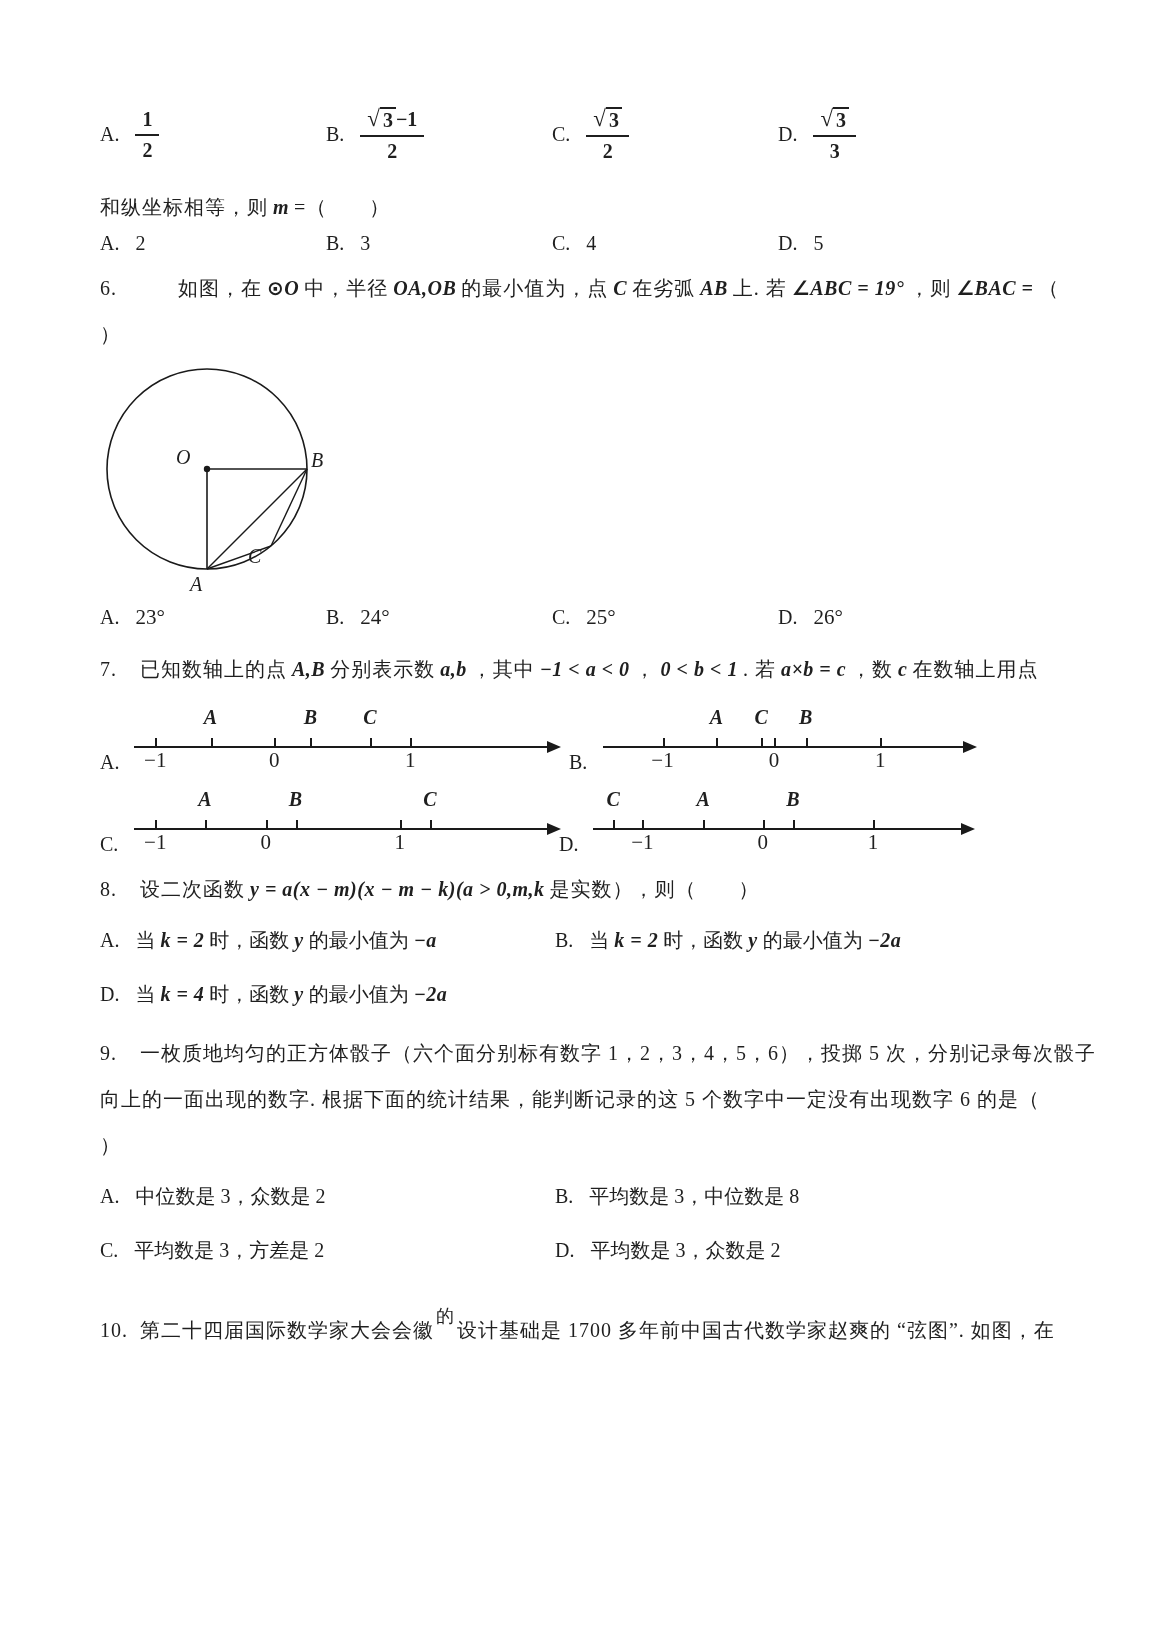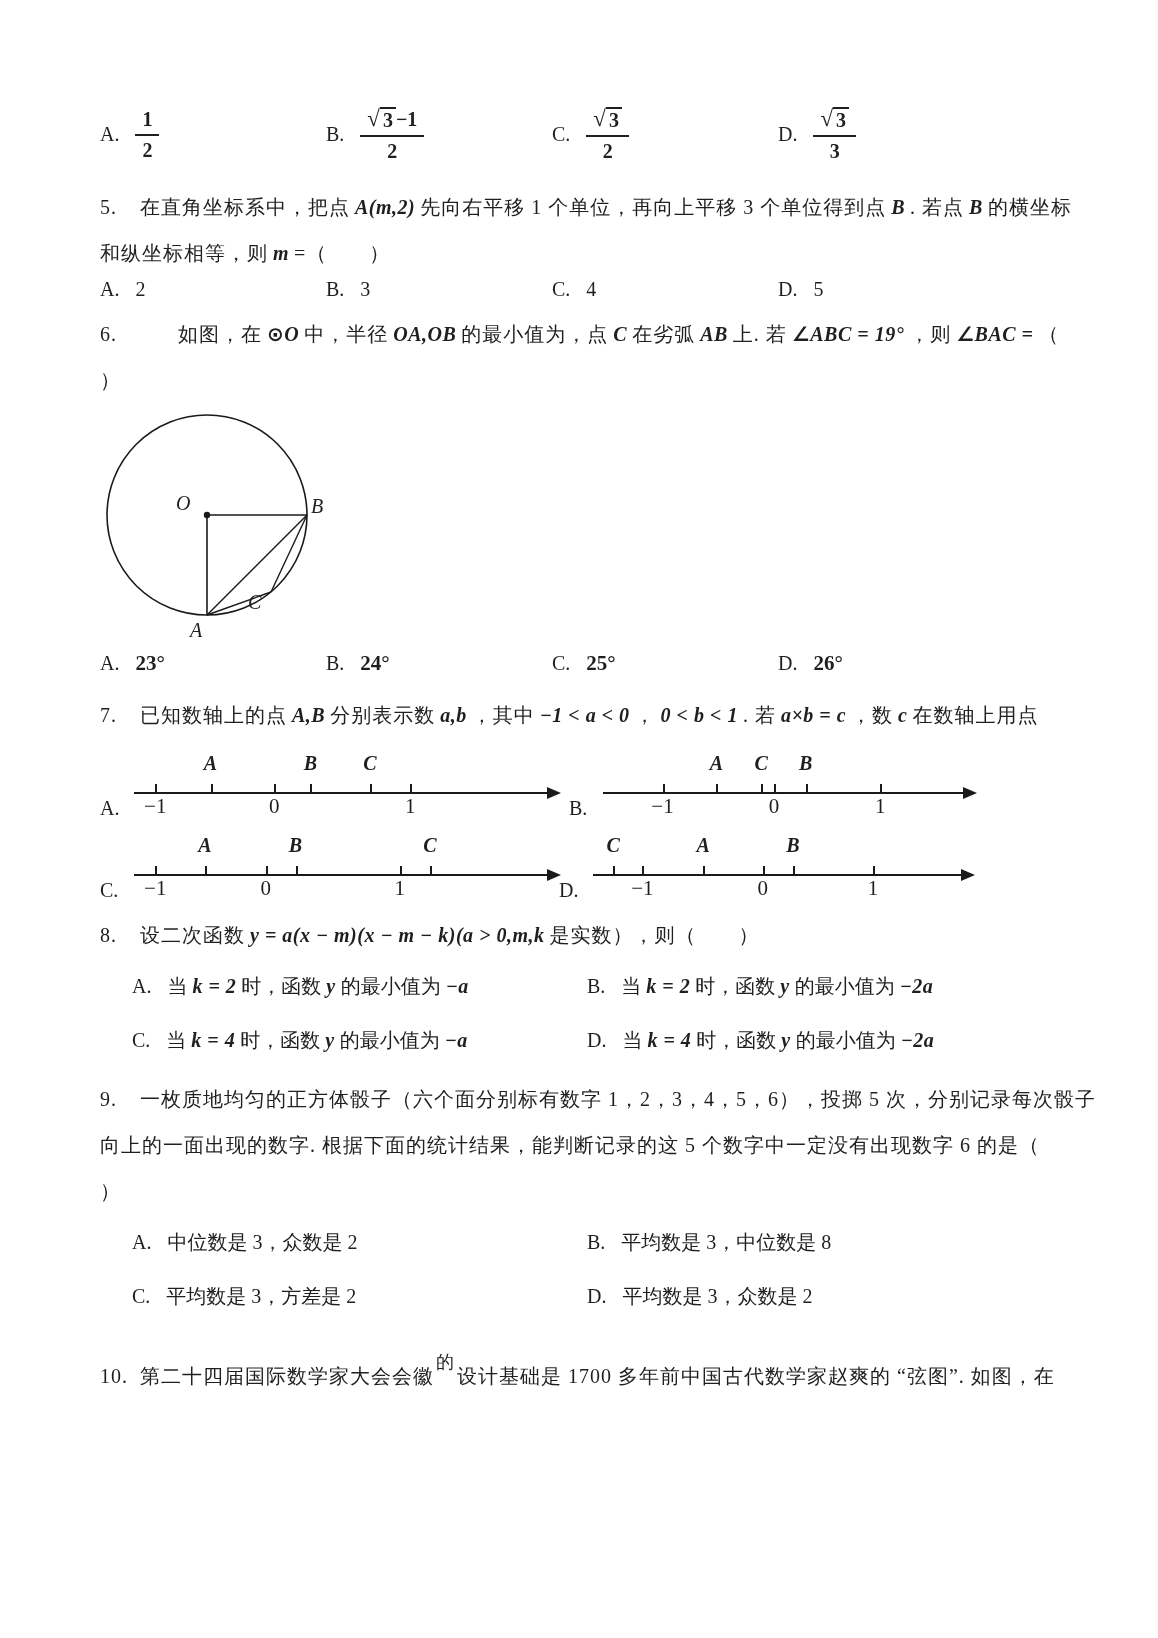--- a/index.html
+++ b/index.html
@@ -16,21 +16,21 @@
   .qno.wide { min-width: 78px; }
   .m { font-style: italic; font-weight: bold; font-size: 20px; margin: 0 5px; letter-spacing: 0.5px;
        font-family: "Liberation Serif", "DejaVu Sans", serif; }
   .sup { position: relative; top: -15px; font-size: 18px; margin: 0 2px; }
 
   
   .opt-row { display: flex; margin-top: 2px; }
   .opt-row .opt { width: 226px; display: flex; align-items: center; white-space: nowrap; }
   .opt-label { font-size: 20px; margin-right: 16px; }
   .opt-text { font-size: 20px; }
-  .opt-text.bold { font-weight: bold; font-size: 21px; }
+  .opt-text.bold { font-weight: normal; font-size: 21px; }
 
   
   .frac-row { height: 64px; align-items: center; }
   .frac-row .opt { align-items: center; height: 64px; }
   .frac { display: inline-block; vertical-align: middle; text-align: center;
           font-weight: bold; font-size: 20px; line-height: 1.15; }
   .frac .num { display: block; border-bottom: 2px solid #1f1f1f; padding: 1px 7px 3px; white-space: nowrap; }
   .frac .den { display: block; padding-top: 3px; }
   .sqrt { display: inline-flex; align-items: flex-start; }
   .rsign { font-size: 23px; line-height: 1; font-weight: bold; }
@@ -59,21 +59,21 @@
   .nl-right1 { margin-left: 10px; }
   .numline .axis { position: absolute; left: 0; right: 8px; top: 42px; height: 2px; background: #1a1a1a; }
   .numline .arrowhead { position: absolute; right: -2px; top: 37px; width: 0; height: 0;
       border-left: 14px solid #1a1a1a; border-top: 6px solid transparent; border-bottom: 6px solid transparent; }
   .numline .tick { position: absolute; top: 34px; width: 2px; height: 9px; background: #1a1a1a; }
   .numline .num-label { position: absolute; top: 44px; transform: translateX(-50%); font-size: 21px; }
   .numline .pt-label { position: absolute; top: 2px; transform: translateX(-50%); font-size: 20px;
       font-style: italic; font-weight: bold; }
 
   
-  .opt-row2 { display: flex; margin-top: 2px; margin-left: 32px; }
+  .opt-row2 { display: flex; margin-top: 2px; }
   .opt-half { width: 455px; white-space: nowrap; line-height: 52px; font-size: 20px; }
   .opt-half .opt-label { margin-right: 16px; }
 </style>
 </head>
 <body>
 
 <div class="page">
 
   <div class="opt-row frac-row">
     <div class="opt">
@@ -109,23 +109,20 @@
         <span class="num"><span class="sqrt">
               <span class="rsign">√</span>
               <span class="rad">3</span>
             </span></span>
         <span class="den">3</span>
       </span>
     </div>
   </div>
 
   <div class="q5">
-    <div class="line">
-      <span class="qno">5.</span><span class="cn">在直角坐标系中，把点</span><span class="m">A(m,2)</span><span class="cn">先向右平移 1 个单位，再向上平移 3 个单位得到点</span><span class="m">B</span><span class="cn">. 若点</span><span class="m">B</span><span class="cn">的横坐标</span>
-    </div>
     <div class="line">
       <span class="cn">和纵坐标相等，则</span><span class="m">m</span><span class="cn">=（　　）</span>
     </div>
     <div class="opt-row">
       <div class="opt">
           <span class="opt-label">A.</span>
           <span class="opt-text">2</span>
         </div>
       <div class="opt">
           <span class="opt-label">B.</span>
@@ -273,21 +270,20 @@
 
   <div class="q8">
     <div class="line">
       <span class="qno">8.</span><span class="cn">设二次函数</span><span class="m">y = a(x − m)(x − m − k)(a &gt; 0,m,k</span><span class="cn">是实数），则（　　）</span>
     </div>
     <div class="opt-row2">
       <div class="opt-half"><span class="opt-label">A.</span><span class="cn">当</span><span class="m">k = 2</span><span class="cn">时，函数</span><span class="m">y</span><span class="cn">的最小值为</span><span class="m">−a</span></div>
       <div class="opt-half"><span class="opt-label">B.</span><span class="cn">当</span><span class="m">k = 2</span><span class="cn">时，函数</span><span class="m">y</span><span class="cn">的最小值为</span><span class="m">−2a</span></div>
     </div>
     <div class="opt-row2">
-      <div class="opt-half"><span class="opt-label">C.</span><span class="cn">当</span><span class="m">k = 4</span><span class="cn">时，函数</span><span class="m">y</span><span class="cn">的最小值为</span><span class="m">−a</span></div>
       <div class="opt-half"><span class="opt-label">D.</span><span class="cn">当</span><span class="m">k = 4</span><span class="cn">时，函数</span><span class="m">y</span><span class="cn">的最小值为</span><span class="m">−2a</span></div>
     </div>
   </div>
 
   <div class="q9">
     <div class="line">
       <span class="qno">9.</span><span class="cn">一枚质地均匀的正方体骰子（六个面分别标有数字 1，2，3，4，5，6），投掷 5 次，分别记录每次骰子</span>
     </div>
     <div class="line"><span class="cn">向上的一面出现的数字. 根据下面的统计结果，能判断记录的这 5 个数字中一定没有出现数字 6 的是（</span></div>
     <div class="line"><span class="cn">）</span></div>

